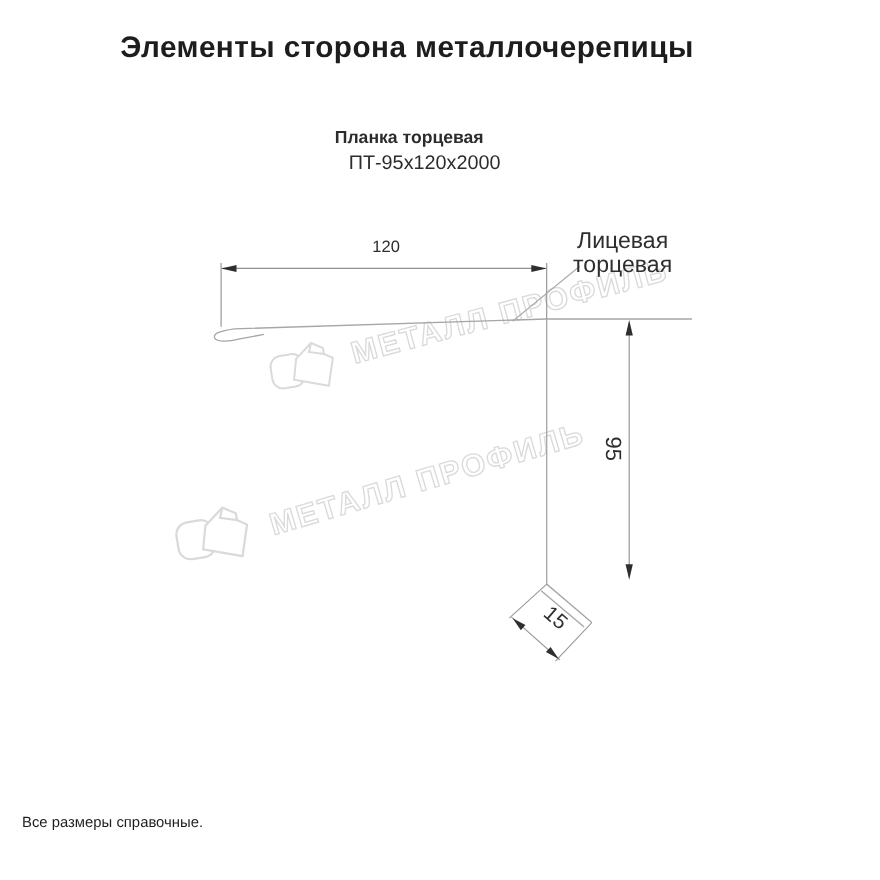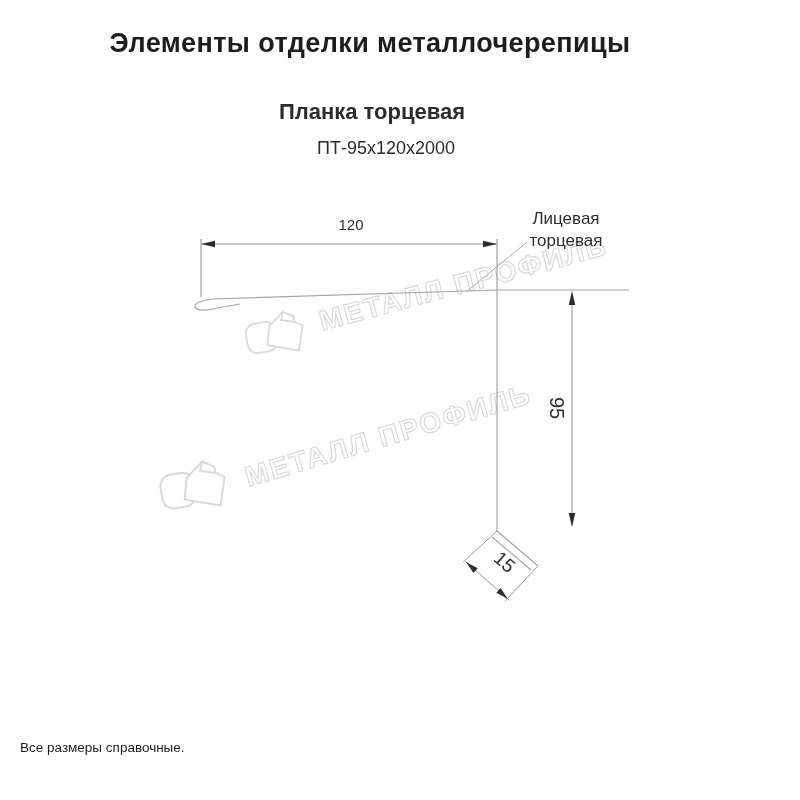--- a/index.html
+++ b/index.html
@@ -5,52 +5,52 @@
   html,body{margin:0;padding:0;}
   body{
     width:800px;height:800px;position:relative;background:#ffffff;
     font-family:"Liberation Sans", sans-serif;overflow:hidden;color:#222;
   }
   .page-title{
     position:absolute;top:28px;left:0;width:740px;text-align:center;
     font-size:27px;font-weight:bold;color:#1d1d1d;letter-spacing:.4px;
   }
   .product-name{
-    position:absolute;top:99px;left:0;width:744px;text-align:center;
-    font-size:22px;font-weight:bold;color:#2c2c2c;
+    position:absolute;top:117px;left:0;width:744px;text-align:center;
+    font-size:16px;font-weight:bold;color:#2c2c2c;
   }
   .product-code{
     position:absolute;top:138px;left:0;width:772px;text-align:center;
     font-size:18px;font-weight:normal;color:#2c2c2c;
   }
   .layer-svg{position:absolute;left:0;top:0;z-index:2;}
   .label{position:absolute;z-index:3;color:#2e2e2e;}
   .dim-120{left:321px;top:216px;width:60px;text-align:center;font-size:15px;}
-  .face-side{left:518px;top:208px;width:96px;text-align:center;font-size:17px;line-height:22px;}
+  .face-side{left:518px;top:208px;width:96px;text-align:center;font-size:21px;line-height:22px;}
   .dim-95{left:535px;top:396px;width:42px;height:24px;text-align:center;font-size:20px;transform:rotate(90deg);}
   .dim-15{left:480px;top:551px;width:46px;height:26px;text-align:center;font-size:19px;transform:rotate(41deg);}
   .watermark{position:absolute;z-index:1;}
   .wm-text{
     position:absolute;white-space:nowrap;font-weight:bold;font-size:28px;
     letter-spacing:2px;color:transparent;-webkit-text-stroke:1.2px #dadada;
     transform-origin:left center;
   }
   .wm-text-1{left:320px;top:306px;transform:rotate(-15deg);}
   .wm-text-2{left:246px;top:462px;transform:rotate(-16.5deg);}
   .wm-logo{position:absolute;}
   .wm-logo-1{left:242px;top:301px;}
   .wm-logo-2{left:156px;top:449px;}
   .footer{
     position:absolute;left:20px;top:737px;font-size:13.5px;line-height:21.5px;color:#1f1f1f;z-index:3;
   }
 </style>
 </head>
 <body>
 
-<div class="page-title">Элементы отделки металлочерепицы</div>
+<div class="page-title">Элементы сторона металлочерепицы</div>
 <div class="product-name">Планка торцевая</div>
 <div class="product-code">ПТ-95х120х2000</div>
 
 <div class="watermark wm-logo wm-logo-1">
   <svg width="76" height="56" viewBox="0 0 84 62" fill="none">
     <rect x="5" y="24" width="33" height="33" rx="11" transform="rotate(-9 21 40)" fill="#ffffff" stroke="#dadada" stroke-width="2"></rect>
     <path d="M30,28 L45,12 L57,17 L58,23 L67,27 L63,55 L28,49 Z" fill="#ffffff" stroke="#dadada" stroke-width="2"></path>
     <path d="M45,12 L43,21 L58,23" fill="none" stroke="#dadada" stroke-width="2"></path>
   </svg>
 </div>

